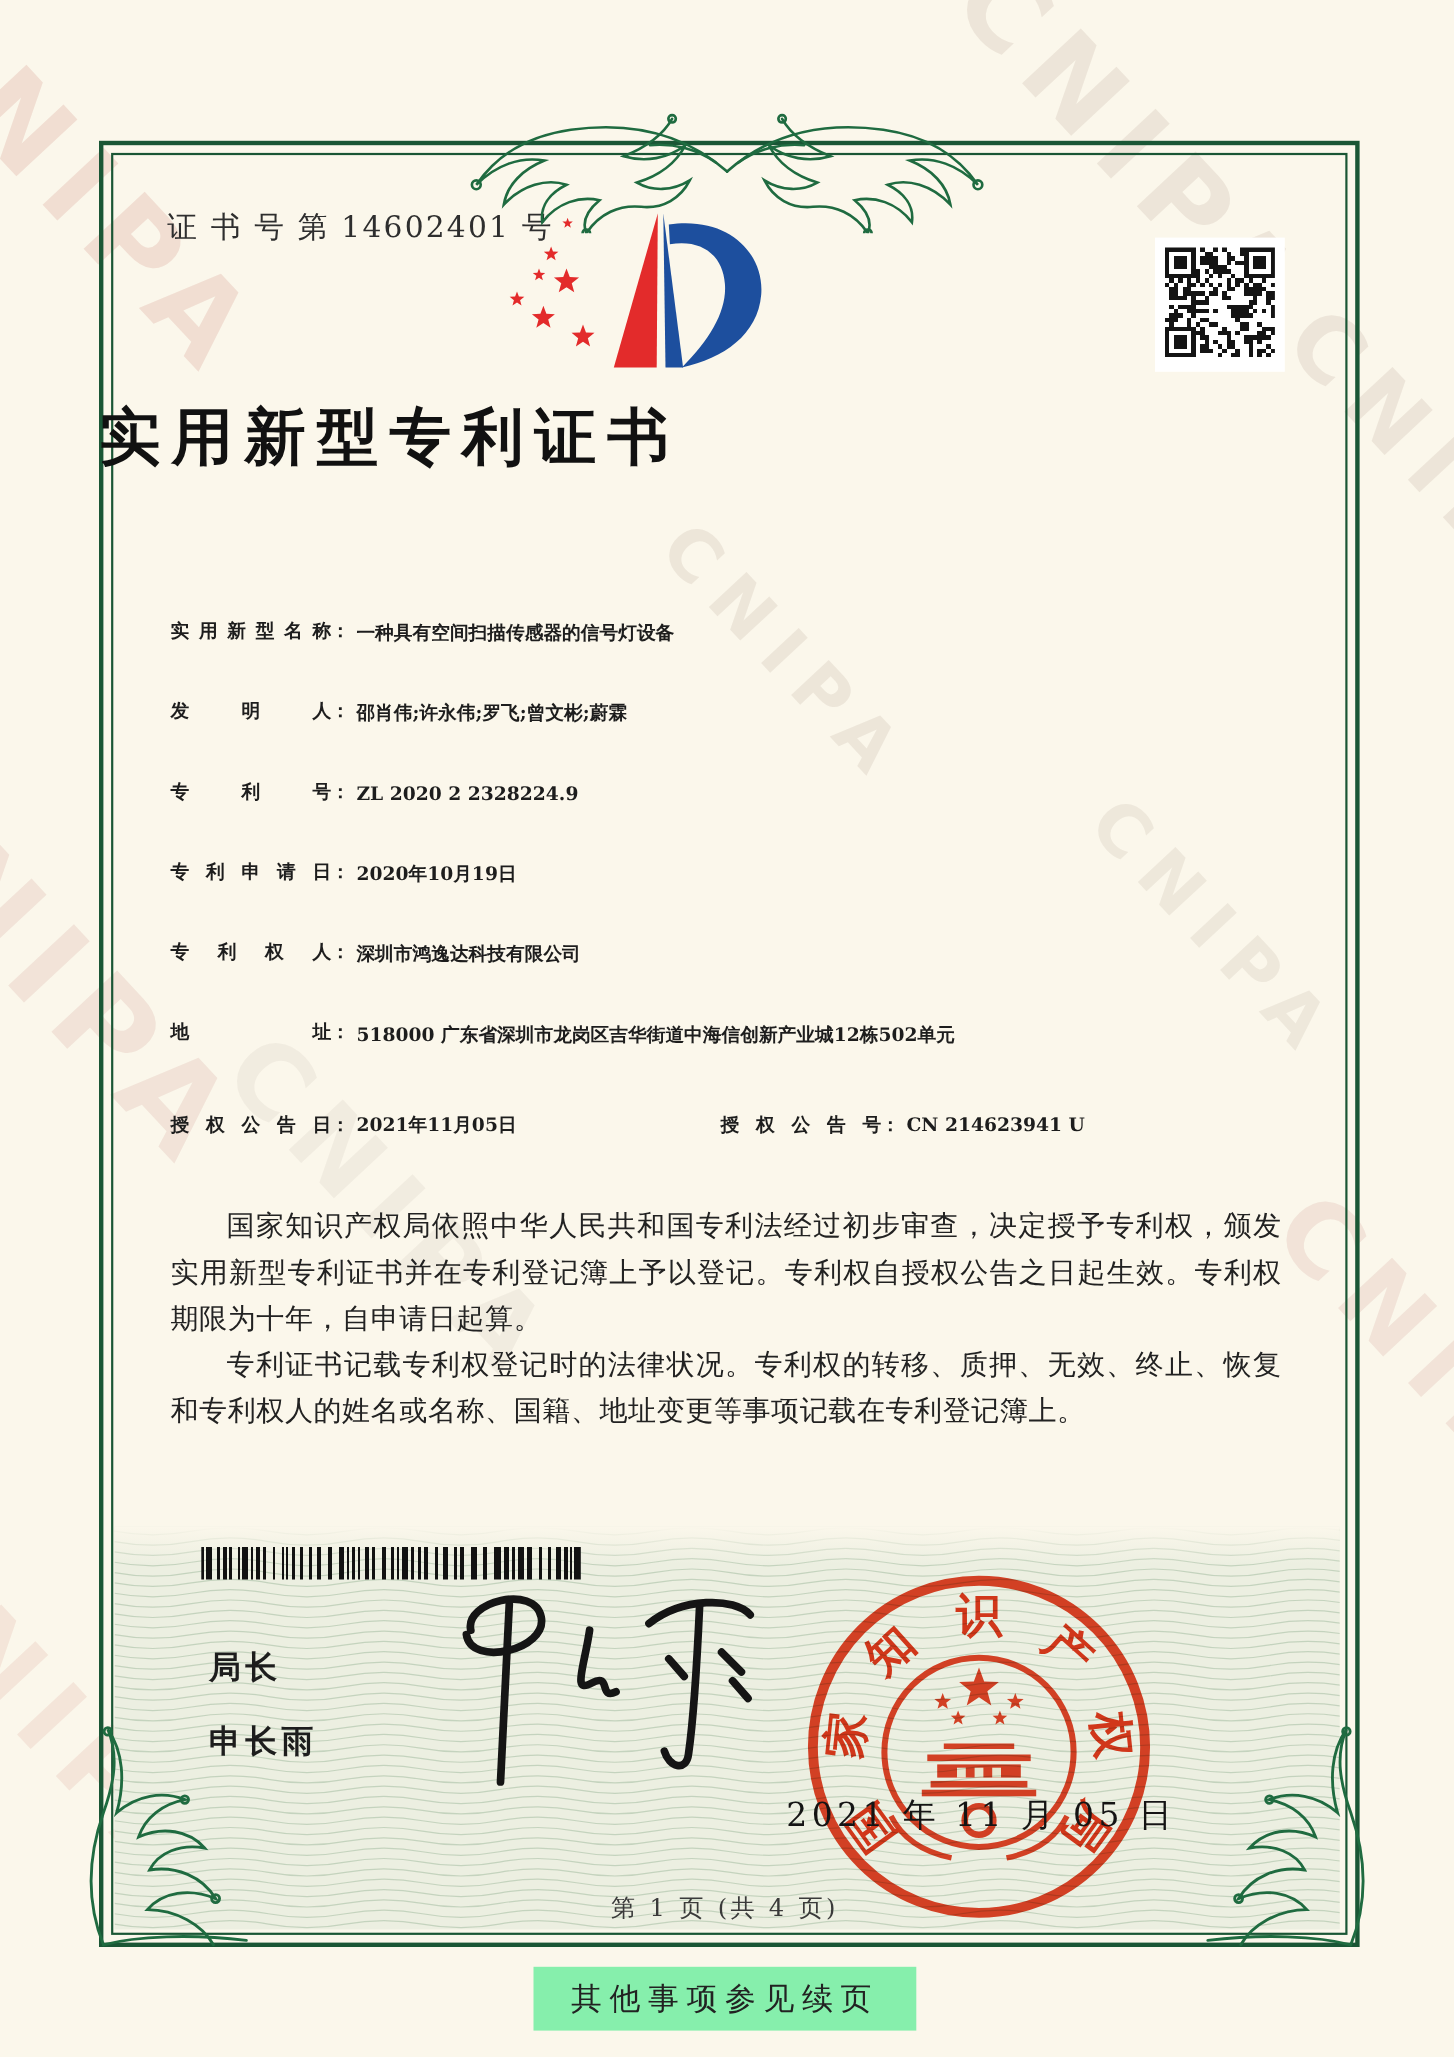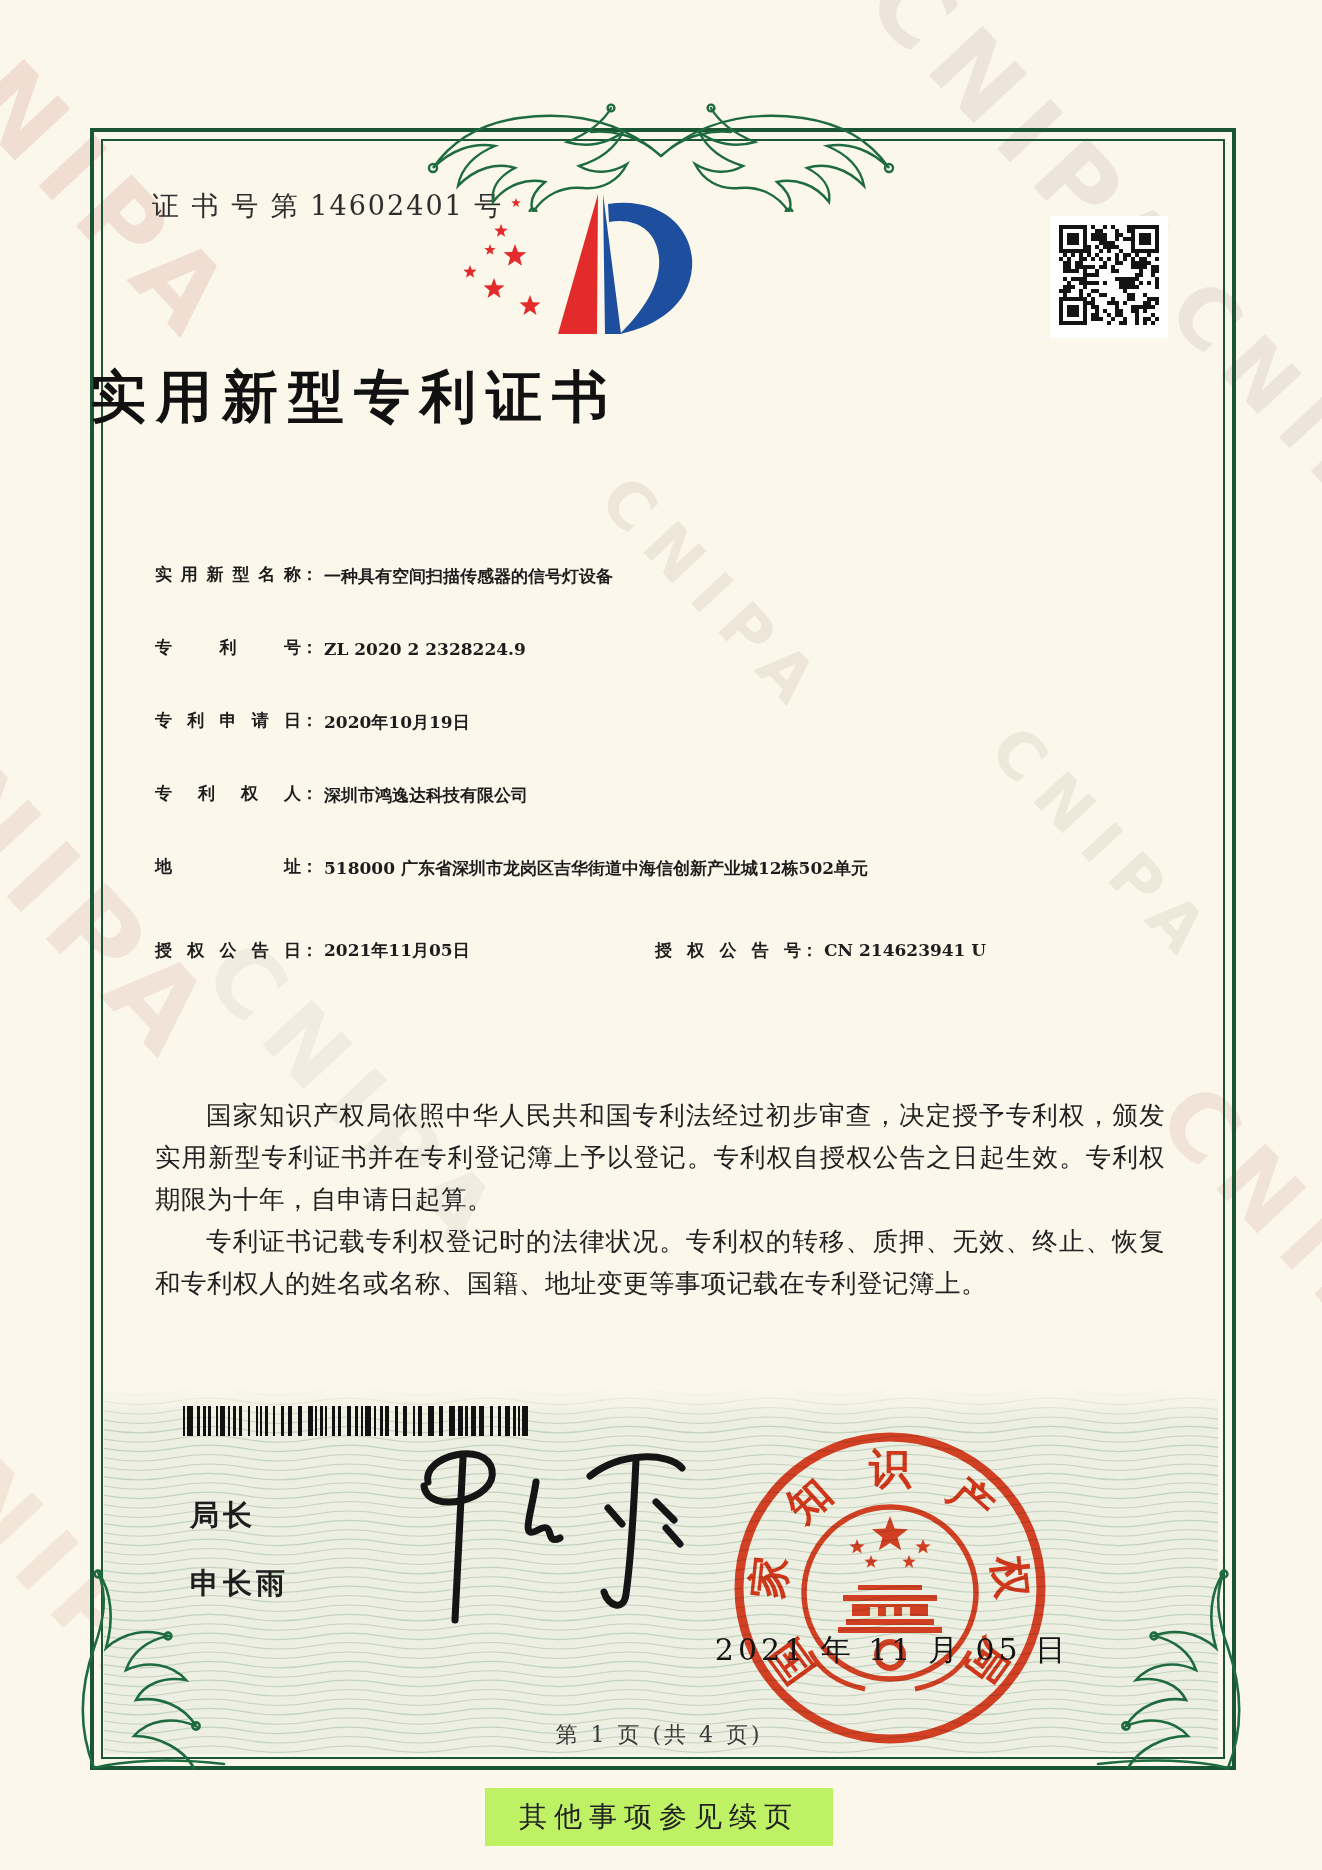--- a/index.html
+++ b/index.html
@@ -50,21 +50,21 @@
                font-weight:700;font-size:29px;letter-spacing:4px;z-index:6;}
   .signature{left:368px;top:1424px;z-index:6;}
   
   .seal{left:725px;top:1423px;z-index:6;mix-blend-mode:multiply;}
   .seal-date{left:672px;top:1630px;width:440px;text-align:center;font-size:30px;letter-spacing:4px;
              color:#141414;z-index:7;}
   
   .page-info{left:90px;top:1720px;width:1138px;text-align:center;font-size:22px;letter-spacing:3px;
              color:#3a3a3a;z-index:7;}
   .continuation{left:90px;top:1788px;width:1138px;text-align:center;z-index:5;}
-  .continuation span{display:inline-block;background:#bef264;padding:10px 34px;font-size:28px;
+  .continuation span{display:inline-block;background:#86efac;padding:10px 34px;font-size:28px;
              letter-spacing:7px;color:#222;}
   
   .orn{z-index:8;}
 </style>
 </head>
 <body>
 
 <span class="wm" style="left:-30px;top:-30px;font-size:104px;color:rgba(214,150,140,0.26);">CNIPA</span>
 <span class="wm" style="left:930px;top:-60px;font-size:100px;color:rgba(205,190,175,0.30);">CNIPA</span>
 <span class="wm" style="left:1220px;top:262px;font-size:82px;color:rgba(205,190,175,0.30);">CNIPA</span>
@@ -490,20 +490,23 @@
     </svg>
 </div>
 
 <div class="abs title">实用新型专利证书</div>
 
 <div class="abs fields">
   <div class="frow">
     <span class="flabel">实用新型名称</span><span class="fcolon">：</span><span class="fvalue">一种具有空间扫描传感器的信号灯设备</span>
   </div>
   <div class="frow">
+    <span class="flabel">发明人</span><span class="fcolon">：</span><span class="fvalue">邵肖伟;许永伟;罗飞;曾文彬;蔚霖</span>
+  </div>
+  <div class="frow">
     <span class="flabel">专利号</span><span class="fcolon">：</span><span class="fvalue">ZL 2020 2 2328224.9</span>
   </div>
   <div class="frow">
     <span class="flabel">专利申请日</span><span class="fcolon">：</span><span class="fvalue">2020年10月19日</span>
   </div>
   <div class="frow">
     <span class="flabel">专利权人</span><span class="fcolon">：</span><span class="fvalue">深圳市鸿逸达科技有限公司</span>
   </div>
   <div class="frow addr">
     <span class="flabel">地址</span><span class="fcolon">：</span><span class="fvalue" style="width:720px;">518000 广东省深圳市龙岗区吉华街道中海信创新产业城12栋502单元</span>

